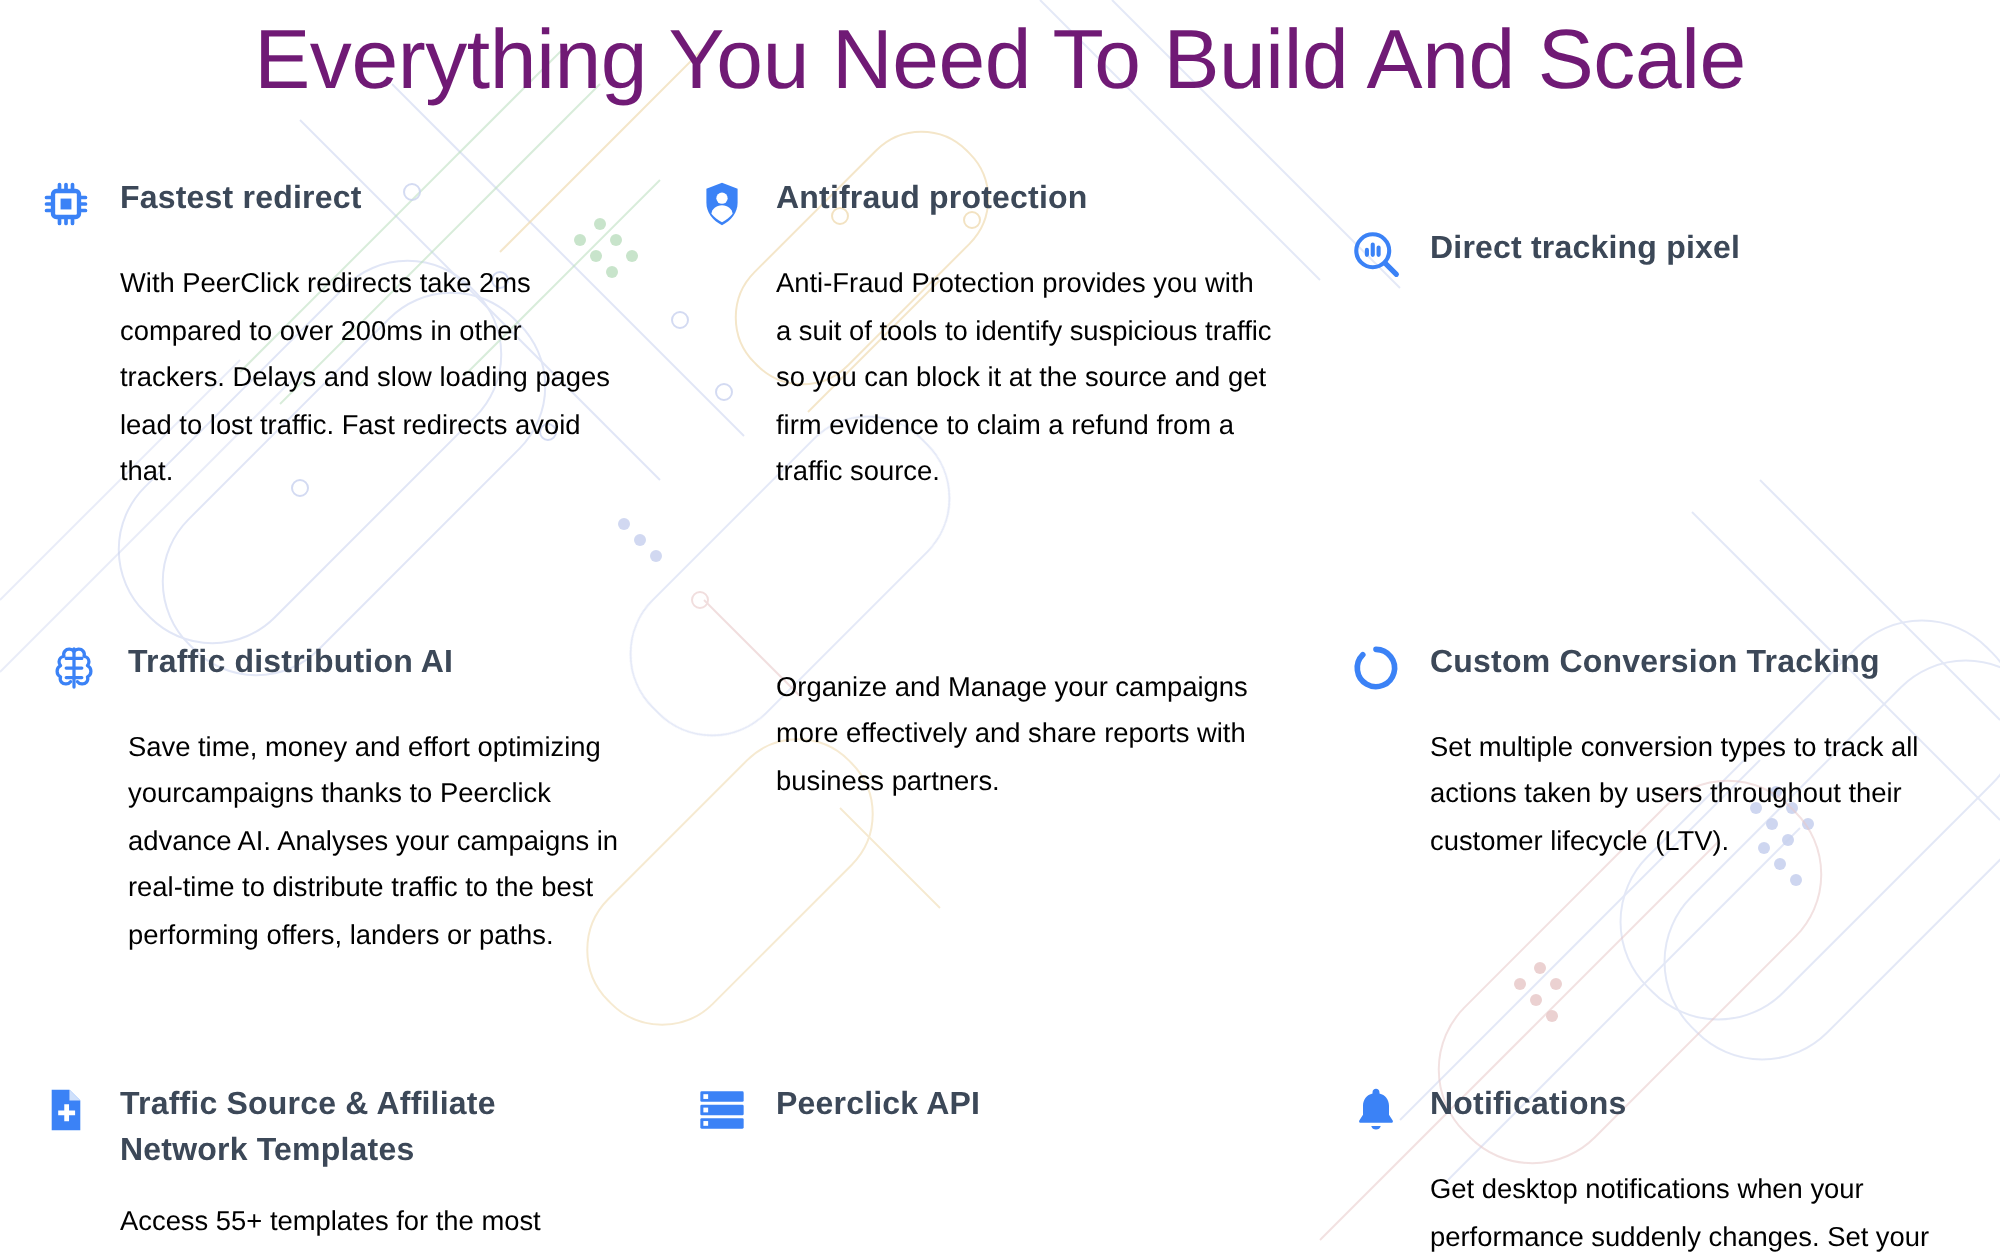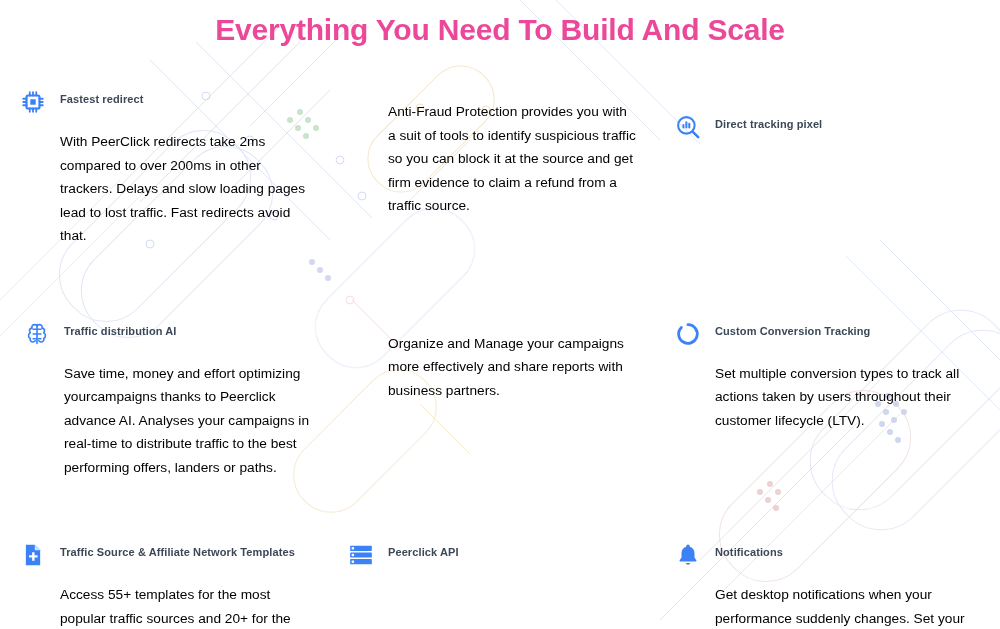--- a/index.html
+++ b/index.html
@@ -29,24 +29,24 @@
   #page {
     position: relative;
     z-index: 2;
     width: 1000px;
     height: 629px;
     box-sizing: border-box;
   }
 
   #page-title {
     text-align: center;
-    font-size: 30px;
-    font-weight: 700;
+    font-size: 42px;
+    font-weight: 400;
     letter-spacing: -0.2px;
-    color: #ec4899;
+    color: #701a75;
     margin: 0;
     padding-top: 8px;
     line-height: 44px;
   }
 
   .grid {
     position: absolute;
     left: 0;
     top: 88px;
     width: 1000px;
@@ -72,21 +72,21 @@
   .feature-icon {
     flex: 0 0 26px;
     width: 26px;
     height: 26px;
     display: block;
     margin-top: 1px;
   }
   .feature-icon svg { display: block; width: 26px; height: 26px; }
 
   .feature-title {
-    font-size: 11px;
+    font-size: 16px;
     font-weight: 600;
     color: #3c4858;
     line-height: 23px;
     margin: 0;
     letter-spacing: 0.1px;
     max-width: 255px;
   }
 
   .feature-body {
     margin: 12px 0 0 40px;
@@ -218,20 +218,30 @@
             <rect x="9.5" y="9.5" width="5" height="5" fill="#3b82f6" stroke="none"></rect>
             <path d="M9 3v3M12 3v3M15 3v3M9 18v3M12 18v3M15 18v3M3 9h3M3 12h3M3 15h3M18 9h3M18 12h3M18 15h3"></path>
           </svg>
         </span>
         <h3 class="feature-title">Fastest redirect</h3>
       </div>
       <p class="feature-body">With PeerClick redirects take 2ms compared to over 200ms in other trackers. Delays and slow loading pages lead to lost traffic. Fast redirects avoid that.</p>
     </div>
 
     <div class="feature c2" style="grid-row:1;grid-column:2;">
+      <div class="feature-head">
+        <span class="feature-icon">
+          <svg viewBox="0 0 24 24">
+            <path d="M12 2.2 19.2 5v6.4c0 4.6-3 8.2-7.2 10.4-4.2-2.2-7.2-5.8-7.2-10.4V5z" fill="#3b82f6"></path>
+            <circle cx="12" cy="9.3" r="2.6" fill="#ffffff"></circle>
+            <path d="M12 12.6c-2.7 0-4.6 1.7-4.9 3.9 1.3 1.6 3 2.9 4.9 3.9 1.9-1 3.6-2.3 4.9-3.9-.3-2.2-2.2-3.9-4.9-3.9z" fill="#ffffff"></path>
+          </svg>
+        </span>
+        <h3 class="feature-title">Antifraud protection</h3>
+      </div>
       <p class="feature-body">Anti-Fraud Protection provides you with a suit of tools to identify suspicious traffic so you can block it at the source and get firm evidence to claim a refund from a traffic source.</p>
     </div>
 
     <div class="feature c3" style="grid-row:1;grid-column:3;margin-top:25px;">
       <div class="feature-head">
         <span class="feature-icon">
           <svg viewBox="0 0 24 24" fill="none">
             <circle cx="10.5" cy="10.5" r="7.6" stroke="#3b82f6" stroke-width="1.9"></circle>
             <path d="M16.2 16.2 L21.4 21.4" stroke="#3b82f6" stroke-width="2.4" stroke-linecap="round"></path>
             <path d="M7.8 12.4v-2.3M10.5 12.4V7.6M13.2 12.4v-3.4" stroke="#3b82f6" stroke-width="1.9" stroke-linecap="round"></path>

